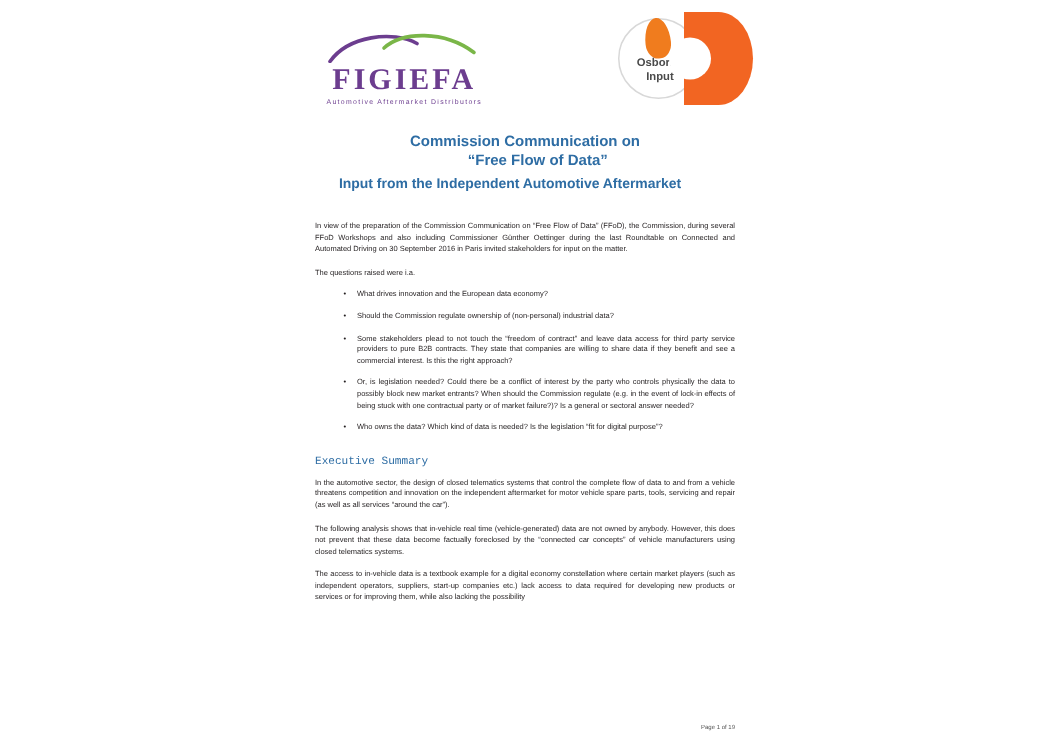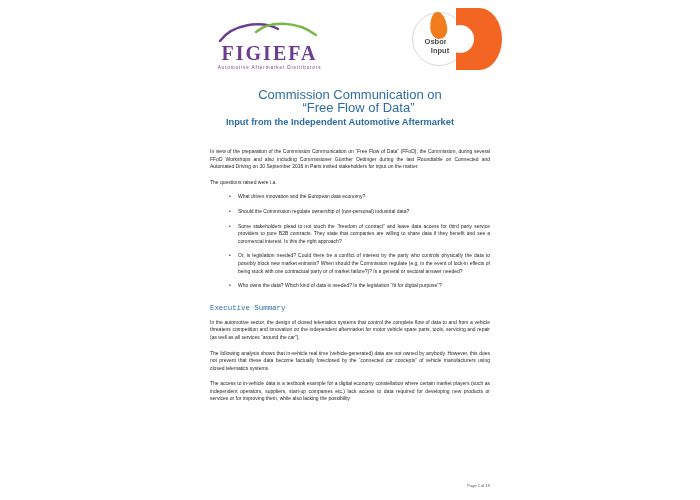--- a/index.html
+++ b/index.html
@@ -123,22 +123,22 @@
   }
 
   
   .doc-title {
     position: absolute;
     left: 0;
     top: 88px;
     width: 700px;
     text-align: center;
     color: #2e6da4;
-    font-size: 13px;
-    font-weight: normal;
+    font-size: 10px;
+    font-weight: bold;
     line-height: 13px;
   }
   .doc-title .line2 { display: block; margin-left: 17px; }
   .doc-subtitle {
     position: absolute;
     left: 0;
     top: 117px;
     width: 680px;
     text-align: center;
     color: #2e6da4;

